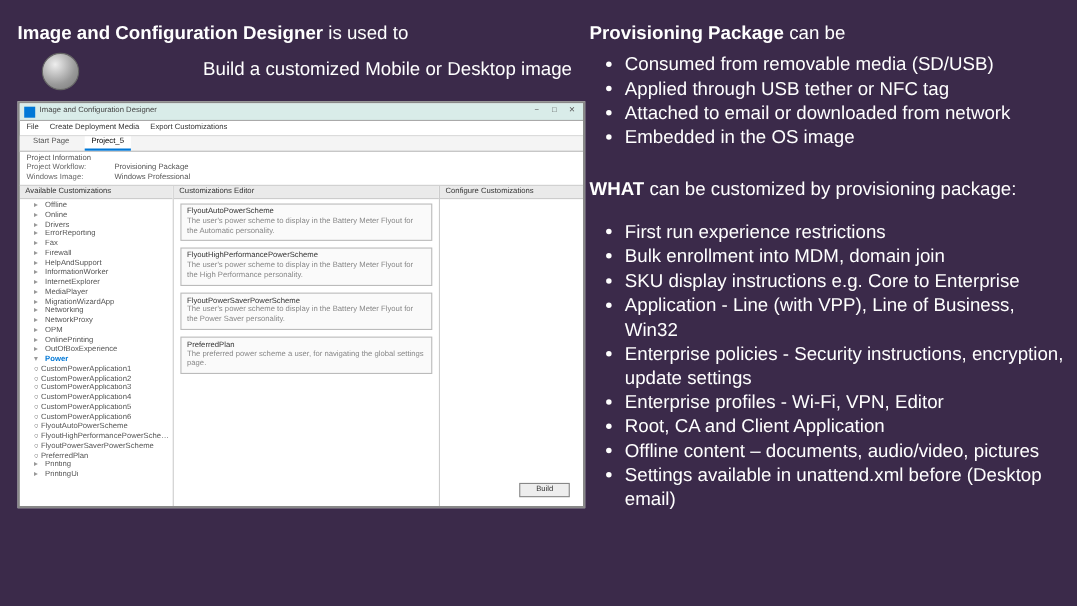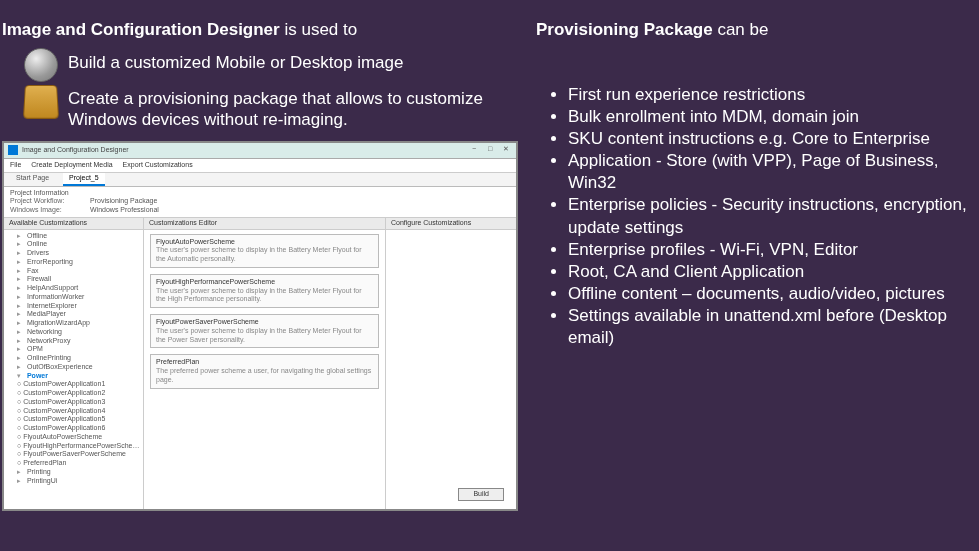--- a/index.html
+++ b/index.html
@@ -8,34 +8,35 @@
     height: 551px;
     background: #3b2a4a;
     font-family: "Segoe UI", Arial, sans-serif;
     color: #fff;
     font-size: 17px;
     display: flex;
     overflow: hidden;
   }
   .left-col {
     width: 530px;
-    padding: 20px 10px 10px 2px;
+    padding: 20px 10px 10px 16px;
   }
   .right-col {
     flex: 1;
     padding: 20px 12px 10px 6px;
   }
   .heading { margin-bottom: 8px; }
   .heading b { font-weight: 700; }
   .intro-row {
     display: flex;
     align-items: flex-start;
     gap: 10px;
     margin-left: 22px;
     margin-bottom: 2px;
+    justify-content: space-between;
   }
   .disc-icon, .box-icon {
     width: 34px; height: 34px; flex-shrink: 0;
   }
   .disc-icon {
     border-radius: 50%;
     background: radial-gradient(circle at 35% 30%, #eee, #999 60%, #777);
     border: 1px solid #666;
   }
   .box-icon {
@@ -137,24 +138,20 @@
 </head>
 <body>
 
 <div class="left-col">
   <div class="heading">
     <b>Image and Configuration Designer</b><span> is used to</span>
   </div>
   <div class="intro-row">
     <div class="disc-icon"></div>
     <div class="intro-text">Build a customized Mobile or Desktop image</div>
-  </div>
-  <div class="intro-row">
-    <div class="box-icon"></div>
-    <div class="intro-text">Create a provisioning package that allows to customize Windows devices without re-imaging.</div>
   </div>
 
   <div class="app-shot">
     <div class="titlebar">
       <div class="win-logo"></div>
       <div class="title-text">Image and Configuration Designer</div>
       <div class="win-ctrl">−</div>
       <div class="win-ctrl">□</div>
       <div class="win-ctrl">✕</div>
     </div>
@@ -239,28 +236,37 @@
       </div>
     </div>
     <div class="buildbtn">Build</div>
   </div>
 </div>
 
 <div class="right-col">
   <div class="heading">
     <b>Provisioning Package</b><span> can be</span>
   </div>
+  <ul class="bullets" id="pp-list">
+      <li>Consumed from removable media (SD/USB)</li>
+      <li>Applied through USB tether or NFC tag</li>
+      <li>Attached to email or downloaded from network</li>
+      <li>Embedded in the OS image</li>
+    </ul>
 
   <div class="section-gap"></div>
 
+  <div class="heading">
+    <b>WHAT</b><span> can be customized by provisioning package:</span>
+  </div>
   <div style="height:10px"></div>
   <ul class="bullets" id="what-list">
       <li>First run experience restrictions</li>
       <li>Bulk enrollment into MDM, domain join</li>
-      <li>SKU content instructions e.g. Core to Enterprise</li>
-      <li>Application - Store (with VPP), Page of Business, Win32</li>
+      <li>SKU display instructions e.g. Core to Enterprise</li>
+      <li>Application - Line (with VPP), Line of Business, Win32</li>
       <li>Enterprise policies - Security instructions, encryption, update settings</li>
       <li>Enterprise profiles - Wi-Fi, VPN, Editor</li>
       <li>Root, CA and Client Application</li>
       <li>Offline content – documents, audio/video, pictures</li>
       <li>Settings available in unattend.xml before (Desktop email)</li>
     </ul>
 </div>
 
 </body></html>

